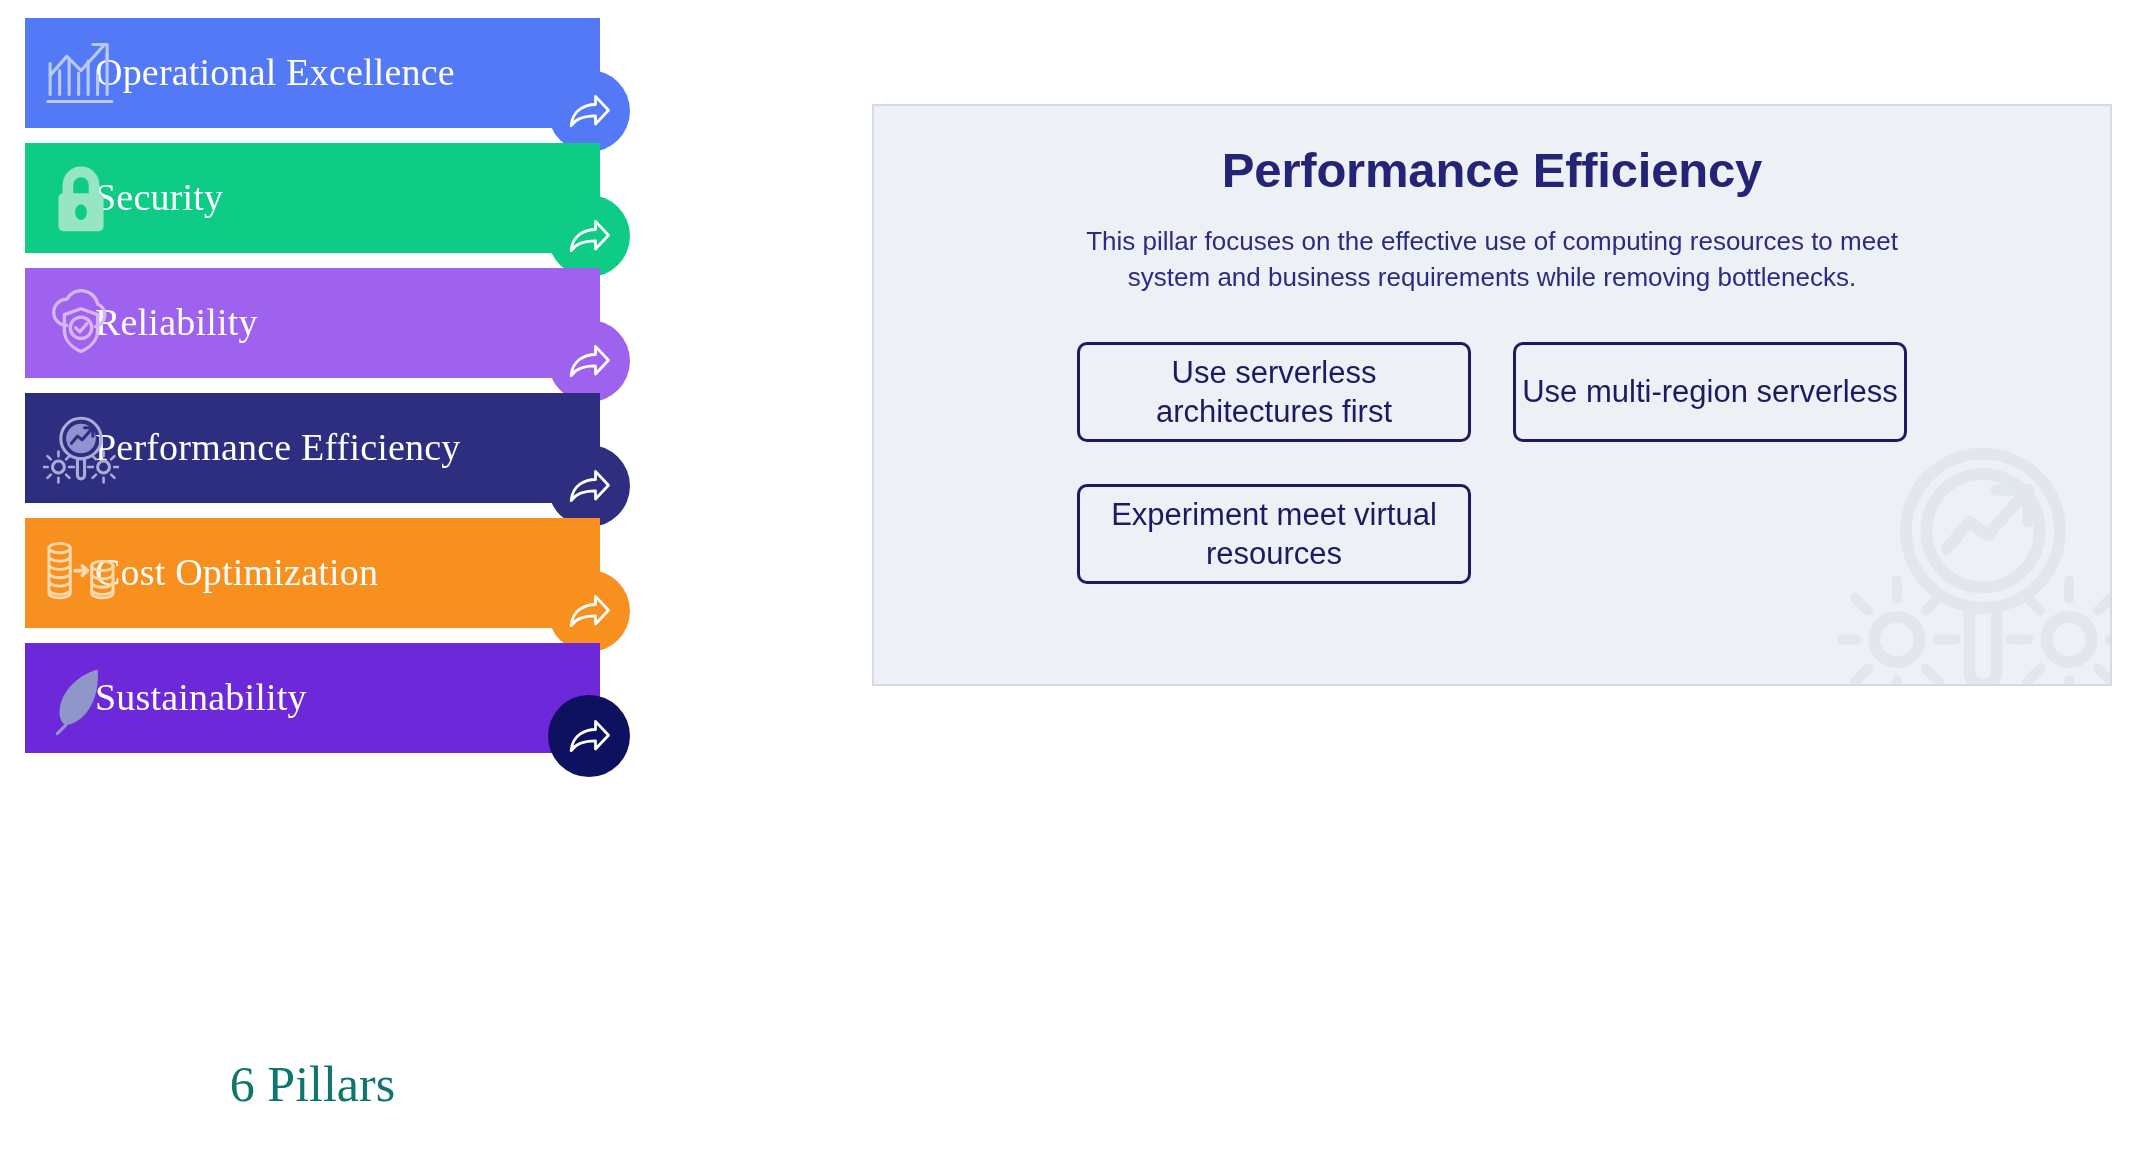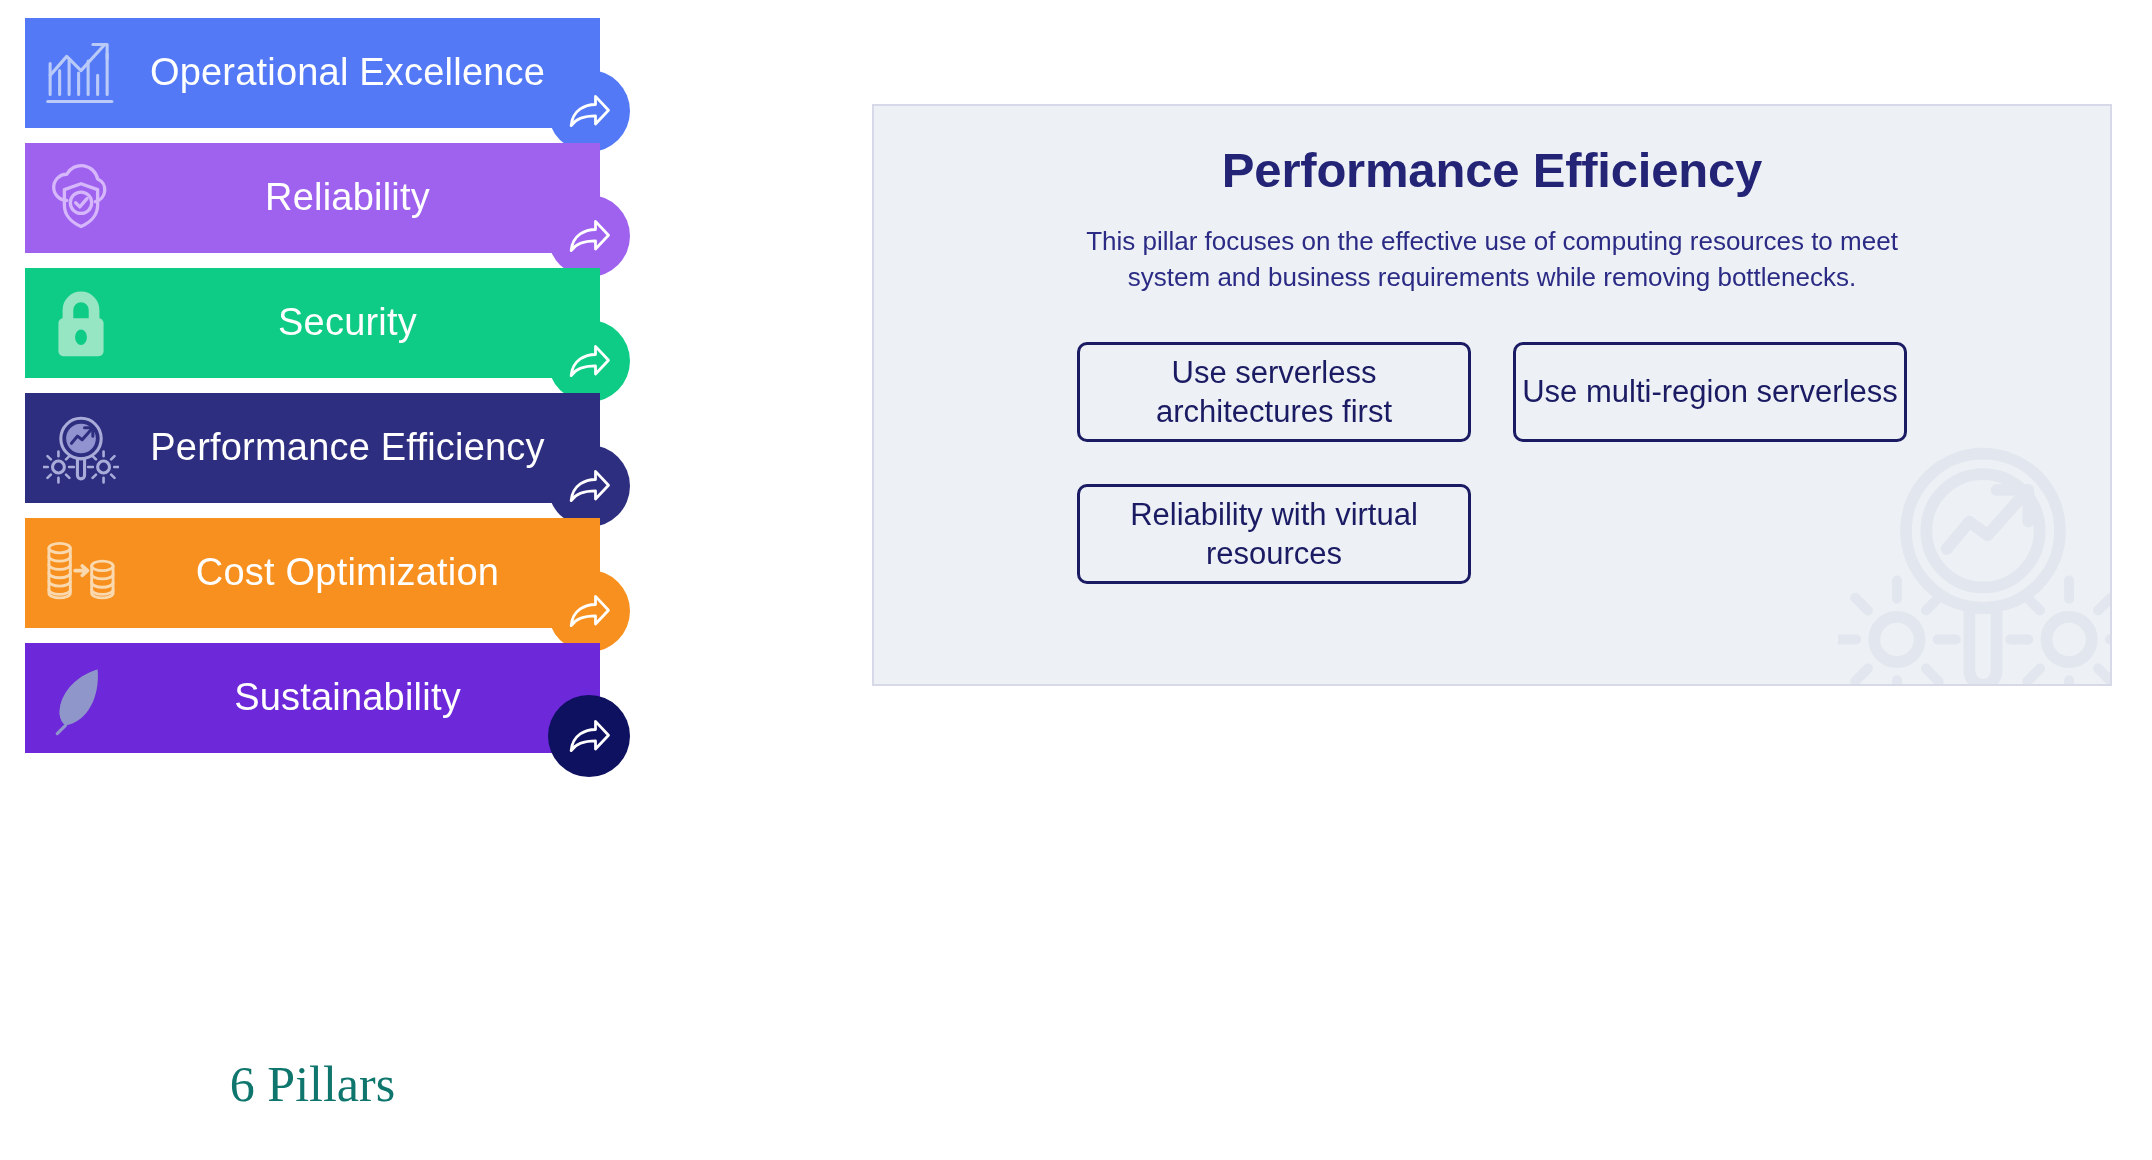--- a/index.html
+++ b/index.html
@@ -50,23 +50,23 @@
     width: 76px;
     height: 76px;
     display: flex;
     align-items: center;
     justify-content: center;
   }
   .pillar-icon svg { width: 100%; height: 100%; display: block; }
 
   .pillar-label {
     width: 100%;
-    text-align: center;
+    text-align: left;
     color: #ffffff;
-    font-family: Liberation Sans, sans-serif;
+    font-family: Liberation Serif, serif;
     font-size: 38px;
     font-weight: 400;
     letter-spacing: 0.2px;
     padding-left: 70px;
     box-sizing: border-box;
     line-height: 1.05;
   }
 
   
   .pillar-arrow {
@@ -192,50 +192,50 @@
       <span class="pillar-label">Operational Excellence</span>
     </div>
     <div class="pillar-arrow" style="background:#5379f7">
       <svg viewBox="0 0 64 64" fill="none" stroke="#ffffff" stroke-width="3.4" stroke-linecap="round" stroke-linejoin="round">
         <path d="M10 50 C12 30 28 24 40 24 V14 L56 31 L40 48 V38 C26 38 16 41 10 50 Z"></path>
       </svg>
     </div>
   </div>
 
   <div class="pillar-row">
+    <div class="pillar-bar" style="background:#0ecc85">
+      <span class="pillar-icon">
+        <svg viewBox="0 0 64 64">
+          <rect x="13" y="28" width="38" height="32" rx="4" fill="#96e6c4"></rect>
+          <path d="M21 30 V21 a11 11 0 0 1 22 0 V30" fill="none" stroke="#96e6c4" stroke-width="9" stroke-linecap="round"></path>
+          <ellipse cx="32" cy="44" rx="5" ry="6.5" fill="#0ecc85"></ellipse>
+        </svg>
+      </span>
+      <span class="pillar-label">Security</span>
+    </div>
+    <div class="pillar-arrow" style="background:#0ecc85">
+      <svg viewBox="0 0 64 64" fill="none" stroke="#ffffff" stroke-width="3.4" stroke-linecap="round" stroke-linejoin="round">
+        <path d="M10 50 C12 30 28 24 40 24 V14 L56 31 L40 48 V38 C26 38 16 41 10 50 Z"></path>
+      </svg>
+    </div>
+  </div>
+
+  <div class="pillar-row">
     <div class="pillar-bar" style="background:#9f62ef">
       <span class="pillar-icon">
         <svg viewBox="0 0 64 64" fill="none" stroke="#d6b7fb" stroke-width="2.8" stroke-linecap="round" stroke-linejoin="round">
           <path d="M20 34 a11 11 0 0 1 0-22 a14 14 0 0 1 26 4 a10 10 0 0 1 -2 19"></path>
           <path d="M32 20 L46 25 V38 c0 9 -7 15 -14 18 c-7 -3 -14 -9 -14 -18 V25 Z"></path>
           <circle cx="32" cy="36" r="9"></circle>
           <path d="M27.5 36 L31 39.5 L37 32.5"></path>
         </svg>
       </span>
       <span class="pillar-label">Reliability</span>
     </div>
     <div class="pillar-arrow" style="background:#9f62ef">
-      <svg viewBox="0 0 64 64" fill="none" stroke="#ffffff" stroke-width="3.4" stroke-linecap="round" stroke-linejoin="round">
-        <path d="M10 50 C12 30 28 24 40 24 V14 L56 31 L40 48 V38 C26 38 16 41 10 50 Z"></path>
-      </svg>
-    </div>
-  </div>
-
-  <div class="pillar-row">
-    <div class="pillar-bar" style="background:#0ecc85">
-      <span class="pillar-icon">
-        <svg viewBox="0 0 64 64">
-          <rect x="13" y="28" width="38" height="32" rx="4" fill="#96e6c4"></rect>
-          <path d="M21 30 V21 a11 11 0 0 1 22 0 V30" fill="none" stroke="#96e6c4" stroke-width="9" stroke-linecap="round"></path>
-          <ellipse cx="32" cy="44" rx="5" ry="6.5" fill="#0ecc85"></ellipse>
-        </svg>
-      </span>
-      <span class="pillar-label">Security</span>
-    </div>
-    <div class="pillar-arrow" style="background:#0ecc85">
       <svg viewBox="0 0 64 64" fill="none" stroke="#ffffff" stroke-width="3.4" stroke-linecap="round" stroke-linejoin="round">
         <path d="M10 50 C12 30 28 24 40 24 V14 L56 31 L40 48 V38 C26 38 16 41 10 50 Z"></path>
       </svg>
     </div>
   </div>
 
   <div class="pillar-row">
     <div class="pillar-bar" style="background:#2e2e80">
       <span class="pillar-icon">
         <svg viewBox="0 0 64 64" fill="none" stroke="#a9acd8" stroke-width="2.6" stroke-linecap="round" stroke-linejoin="round">
@@ -319,16 +319,16 @@
     </svg>
   </div>
 
   <div id="panel-title">Performance Efficiency</div>
 
   <div id="panel-description">This pillar focuses on the effective use of computing resources to meet system and business requirements while removing bottlenecks.</div>
 
   <div id="recommendation-grid">
     <div class="recommendation-card">Use serverless architectures first</div>
     <div class="recommendation-card">Use multi-region serverless</div>
-    <div class="recommendation-card">Reliability with virtual resources</div>
+    <div class="recommendation-card">Experiment meet virtual resources</div>
   </div>
 
 </div>
 
 </body></html>

